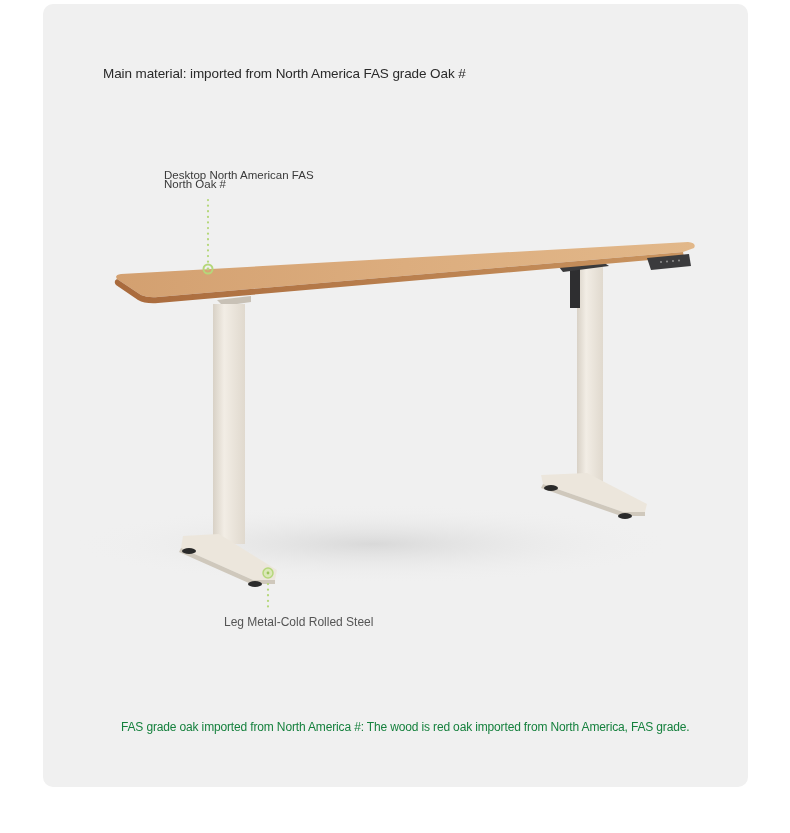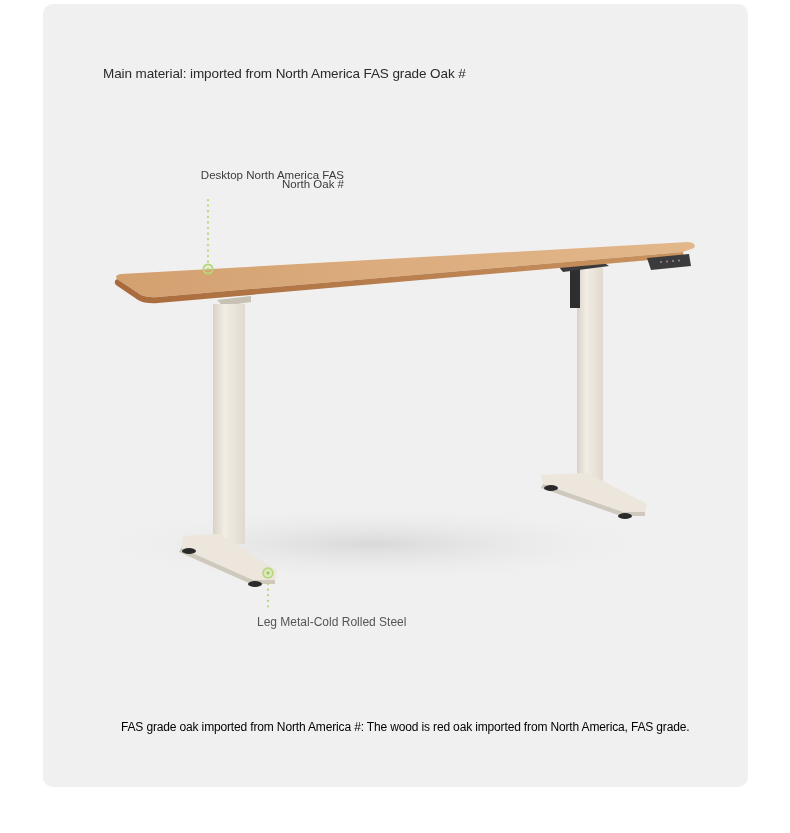--- a/index.html
+++ b/index.html
@@ -16,21 +16,20 @@
     }
     .card {
       position: absolute;
       left: 43px;
       top: 4px;
       width: 705px;
       height: 783px;
       background: #f0f0f0;
       border-radius: 10px;
       overflow: hidden;
-      text-align: right;
     }
     .spec-line {
       position: absolute;
       font-size: 13.5px;
       color: #2a2a2a;
       white-space: nowrap;
       letter-spacing: -0.1px;
     }
     .spec-main { left: 60px; top: 62px; }
     .spec-aux  { left: 59px; top: 96px; }
@@ -44,28 +43,27 @@
     }
     .callout-desktop { left: 121px; top: 167px; width: 180px; }
     .callout-desktop span { display: block; }
     .callout-leg {
       position: absolute;
       left: 181px;
       top: 611px;
       font-size: 12px;
       color: #555555;
       white-space: nowrap;
-      margin-left: 33px;
     }
     .footnote {
       position: absolute;
       left: 78px;
       top: 716px;
       font-size: 12px;
-      color: #000000;
+      color: #15803d;
       white-space: nowrap;
       letter-spacing: -0.15px;
     }
     .desk-illustration {
       position: absolute;
       left: 0;
       top: 0;
       width: 705px;
       height: 783px;
     }
@@ -142,20 +140,20 @@
     </g>
 
     <g>
       <circle cx="225" cy="569" r="5" fill="#d4e8a8" fill-opacity="0.7" stroke="#b5d77a" stroke-width="1.5"></circle>
       <circle cx="225" cy="569" r="1.4" fill="#9cc45c"></circle>
       <line x1="225" y1="580" x2="225" y2="604" stroke="#b5d77a" stroke-width="2.2" stroke-dasharray="0.1 5.5" stroke-linecap="round"></line>
     </g>
   </svg>
 
   <div class="callout-label callout-desktop">
-    <span>Desktop North America FAS</span>
+    <span>Desktop North American FAS</span>
     <span>North Oak #</span>
   </div>
 
   <div class="callout-leg">Leg Metal-Cold Rolled Steel</div>
 
   <div class="footnote">FAS grade oak imported from North America #: The wood is red oak imported from North America, FAS grade.</div>
 </div>
 
 </body></html>

